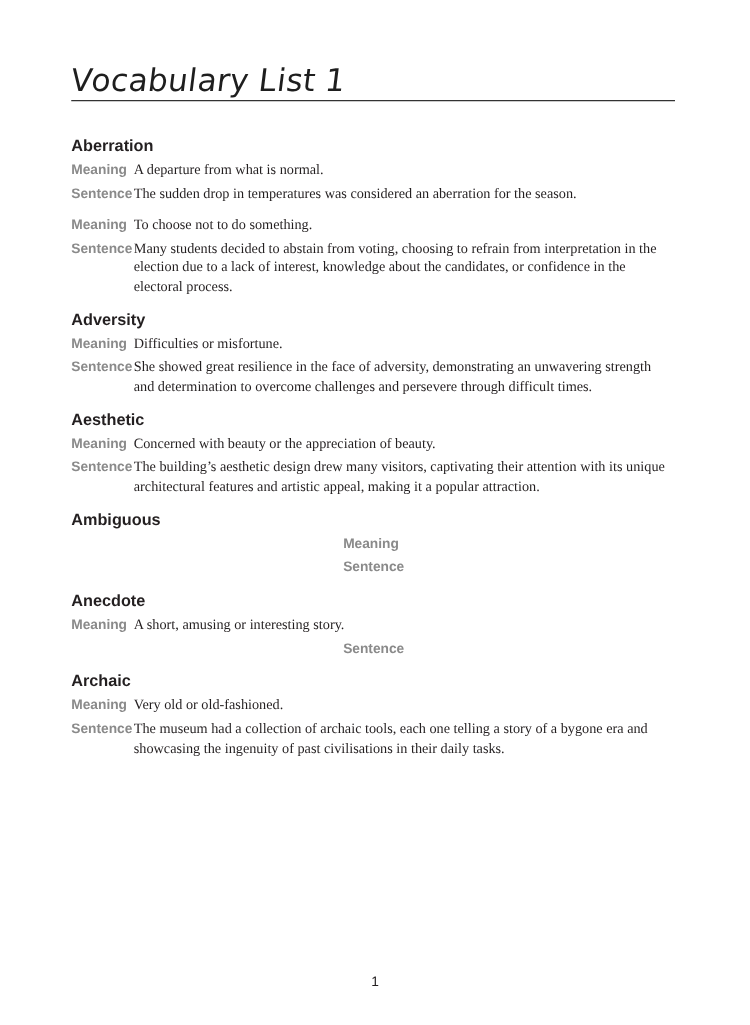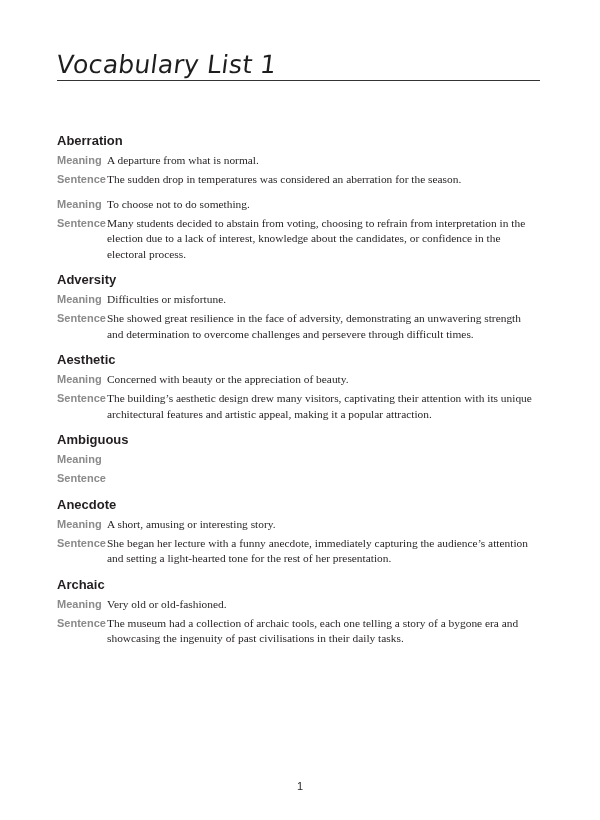--- a/index.html
+++ b/index.html
@@ -32,38 +32,39 @@
       letter-spacing: 0.3px;
       color: #1e1e1e;
       line-height: 28px;
       font-style: italic;
       transform: skewX(4deg);
       transform-origin: left bottom;
     }
     .entries {
       position: absolute;
       left: 57px;
-      top: 132px;
+      top: 108px;
       width: 485px;
     }
     .entry {
       margin-bottom: 9px;
     }
     .word {
       font-size: 13px;
       font-weight: bold;
       color: #231f20;
       line-height: 18px;
       margin-bottom: 3px;
     }
     .row {
       display: flex;
       font-size: 11.4px;
       line-height: 15.5px;
       margin-bottom: 3.5px;
+      justify-content: center;
     }
     .label {
       width: 50px;
       flex: 0 0 50px;
       color: #8a8a8a;
       font-weight: bold;
       font-size: 11px;
     }
     .value {
       flex: 1;
@@ -147,21 +148,20 @@
   </div>
 
   <div class="entry">
     <div class="word">Anecdote</div>
     <div class="row">
       <span class="label">Meaning</span>
       <span class="value">A short, amusing or interesting story.</span>
     </div>
     <div class="row">
       <span class="label">Sentence</span>
-      <span class="value">She began her lecture with a funny anecdote, immediately capturing the audience’s attention and setting a light-hearted tone for the rest of her presentation.</span>
     </div>
   </div>
 
   <div class="entry">
     <div class="word">Archaic</div>
     <div class="row">
       <span class="label">Meaning</span>
       <span class="value">Very old or old-fashioned.</span>
     </div>
     <div class="row">

